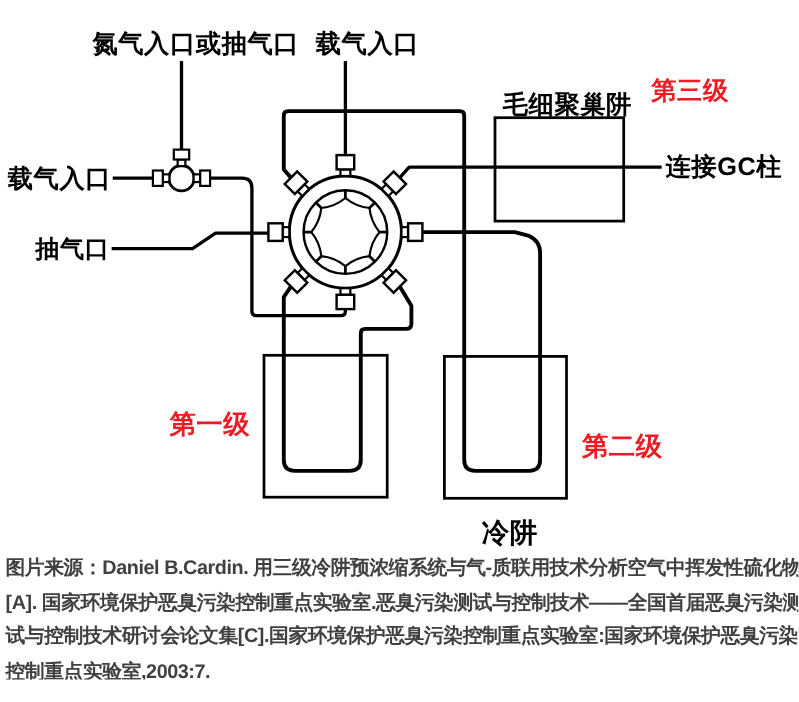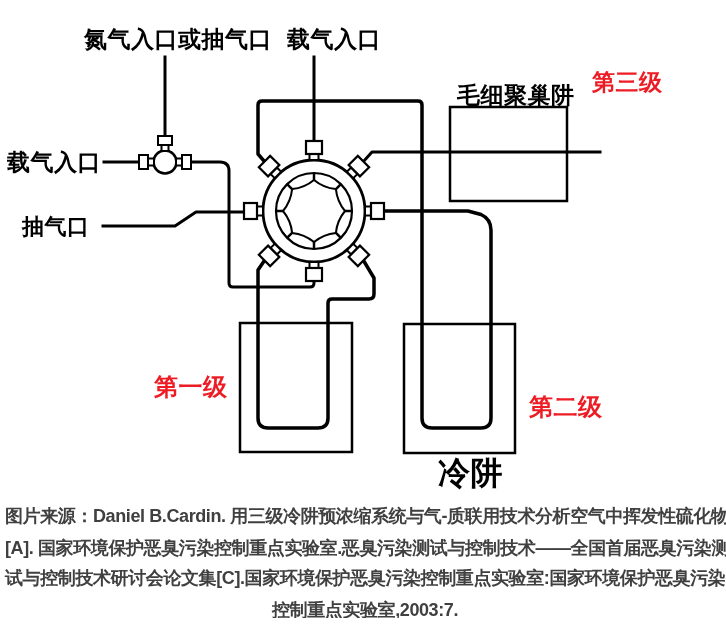--- a/index.html
+++ b/index.html
@@ -87,32 +87,33 @@
   </svg>
 
   <div class="lbl" style="left:84px;top:27px;font-size:23px;">氮气入口或抽气口</div>
 
   <div class="lbl" style="left:287px;top:27px;font-size:23px;">载气入口</div>
 
   <div class="lbl" style="left:457px;top:83px;font-size:23px;">毛细聚巢阱</div>
 
   <div class="lbl red" style="left:592px;top:70px;font-size:23px;">第三级</div>
 
+  <div class="lbl" style="left:605px;top:139px;font-size:23px;">连接GC柱</div>
 
   <div class="lbl" style="left:7px;top:150px;font-size:23px;">载气入口</div>
 
-  <div class="lbl" style="left:22px;top:215px;font-size:22px;">抽气口</div>
+  <div class="lbl" style="left:32px;top:215px;font-size:22px;">抽气口</div>
 
   <div class="lbl red" style="left:154px;top:374px;font-size:24px;">第一级</div>
 
   <div class="lbl red" style="left:529px;top:394px;font-size:24px;">第二级</div>
 
 
-  <div class="lbl" style="left:438px;top:457px;font-size:32px;">冷阱</div>
+  <div class="lbl" style="left:438px;top:472px;font-size:25px;">冷阱</div>
 
   <div>
     <div class="caption-line" style="top:504px;">图片来源：Daniel B.Cardin. 用三级冷阱预浓缩系统与气-质联用技术分析空气中挥发性硫化物</div>
     <div class="caption-line" style="top:536px;">[A]. 国家环境保护恶臭污染控制重点实验室.恶臭污染测试与控制技术——全国首届恶臭污染测</div>
     <div class="caption-line" style="top:566px;">试与控制技术研讨会论文集[C].国家环境保护恶臭污染控制重点实验室:国家环境保护恶臭污染</div>
-    <div class="caption-line" style="top:598px;text-align:center;">控制重点实验室,2003:7.</div>
+    <div class="caption-line" style="top:598px;">控制重点实验室,2003:7.</div>
   </div>
 
 </div>
 
 </body></html>

